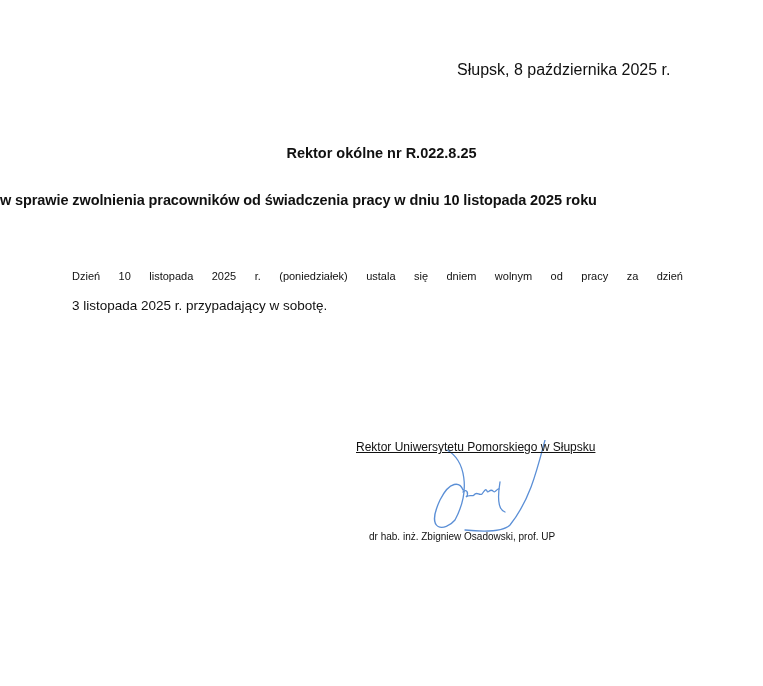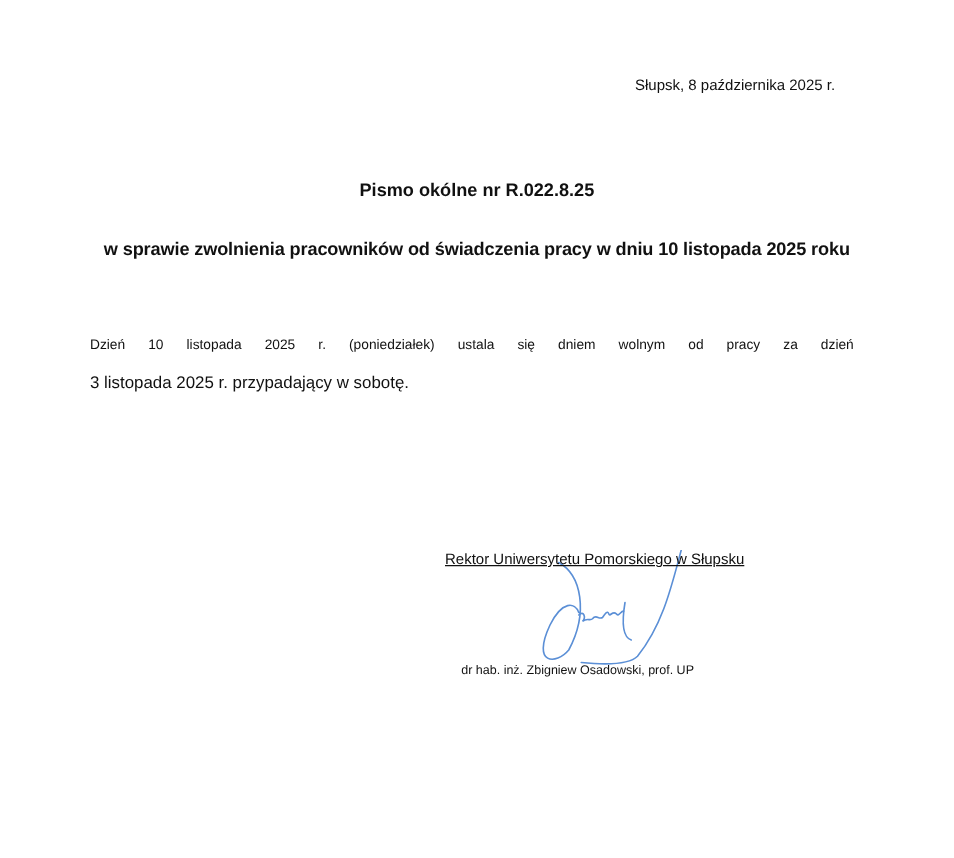--- a/index.html
+++ b/index.html
@@ -1,33 +1,33 @@
 <!DOCTYPE html>
 <html><head>
   <meta charset="utf-8">
   <style>
     html, body { margin: 0; padding: 0; background: #ffffff; }
     body { width: 763px; height: 686px; position: relative; overflow: hidden;
       font-family: "Liberation Sans", "DejaVu Sans", sans-serif; color: #111; }
     .abs { position: absolute; white-space: nowrap; }
-    .place-date { left: 508px; top: 61px; font-size: 12px; }
+    .place-date { left: 457px; top: 61px; font-size: 16px; }
     .title { left: 0; width: 763px; text-align: center; top: 145px; font-size: 14.5px; font-weight: bold; }
-    .subject { left: 0; width: 763px; text-align: center; top: 192px; font-size: 14.5px; font-weight: bold; letter-spacing: -0.1px; }
+    .subject { left: 0; width: 763px; text-align: left; top: 192px; font-size: 14.5px; font-weight: bold; letter-spacing: -0.1px; }
     .body-line1 { left: 72px; width: 611px; top: 270px; font-size: 11px; text-align: justify; text-align-last: justify; word-spacing: 6px; }
     .body-line2 { left: 72px; top: 298px; font-size: 13.5px; }
     .rector { left: 356px; top: 440px; font-size: 12px; text-decoration: underline; }
     .name { left: 369px; top: 531px; font-size: 10px; }
     .signature { position: absolute; left: 405px; top: 440px; width: 150px; height: 95px; }
   </style>
 </head>
 <body>
 
 <div>
   <div class="abs place-date">Słupsk, 8 października 2025 r.</div>
-  <div class="abs title">Pismo okólne nr R.022.8.25</div>
+  <div class="abs title">Rektor okólne nr R.022.8.25</div>
   <div class="abs subject">w sprawie zwolnienia pracowników od świadczenia pracy w dniu 10 listopada 2025 roku</div>
   <div class="abs body-line1">Dzień 10 listopada 2025 r. (poniedziałek) ustala się dniem wolnym od pracy za dzień</div>
   <div class="abs body-line2">3 listopada 2025 r. przypadający w sobotę.</div>
 
   <svg class="signature" viewBox="0 0 150 95">
     <g fill="none" stroke="#5b8fd6" stroke-width="1.3" stroke-linecap="round">
       <path d="M42 10 C 60 20, 66 50, 50 80 C 40 92, 20 92, 35 60 C 45 40, 55 42, 58 50"></path>
       <path d="M58 52 c 4 -4 6 2 3 5 c 4 -3 6 0 8 -2 c 3 -4 5 1 8 -1 c 2 -3 4 -6 5 -3 c 1 3 3 -3 6 0 c 2 3 4 -3 6 -2"></path>
       <path d="M140 0 C 132 30, 125 60, 105 85 C 98 92, 80 92, 60 90"></path>
       <path d="M95 42 C 92 60, 94 70, 100 72"></path>

